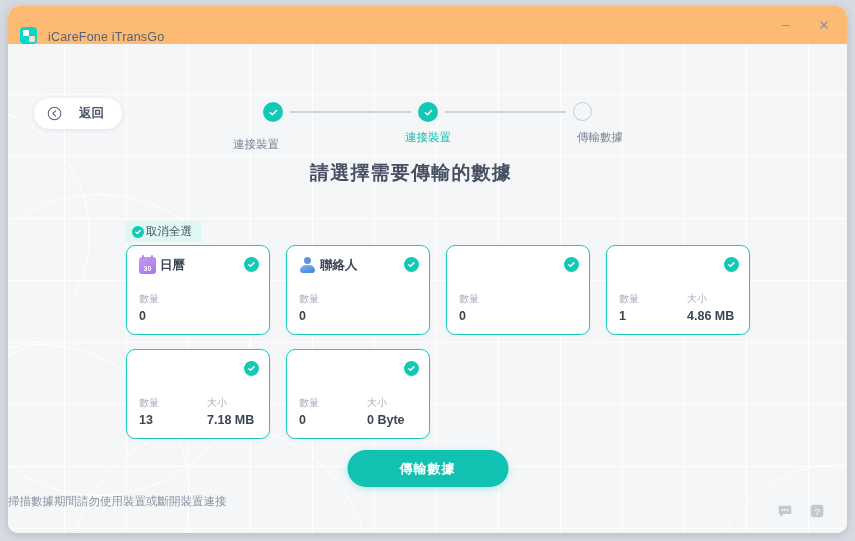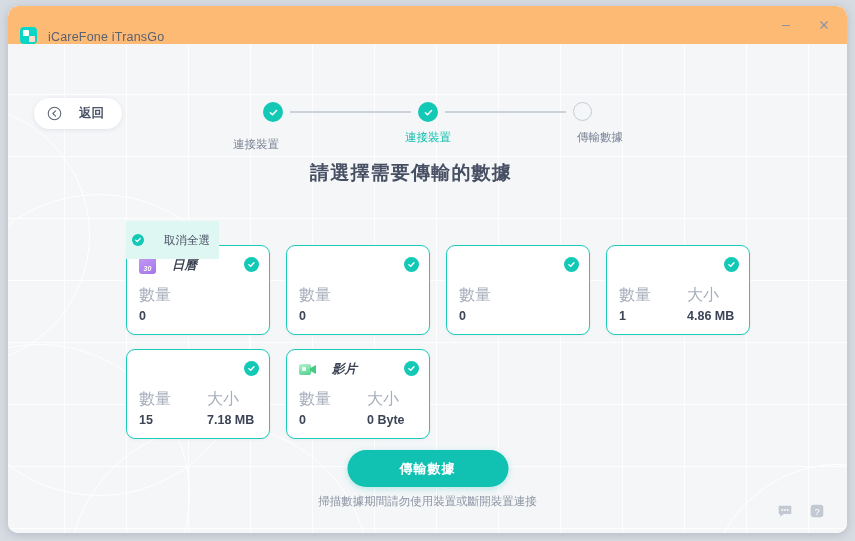--- a/index.html
+++ b/index.html
@@ -213,27 +213,27 @@
     color: #474f63;
     letter-spacing: 1.2px;
     z-index: 5;
   }
 
   
   .select-all {
     position: absolute;
     left: 118px;
     top: 177px;
-    height: 38px;
+    height: 21px;
     padding: 0 9px 0 6px;
     background: #dff7f2;
     border-radius: 0;
     display: flex;
     align-items: center;
-    gap: 20px;
+    gap: 2px;
     cursor: pointer;
     z-index: 6;
   }
   .select-all .chip-label {
     font-size: 11.5px;
     color: #4a5264;
   }
   .mini-check {
     width: 12px; height: 12px;
     border-radius: 50%;
@@ -262,22 +262,21 @@
     border: 1.6px solid #1ccbb9;
     border-radius: 9px;
     padding: 11px 12px 10px 12px;
     position: relative;
     cursor: pointer;
     box-shadow: 0 1px 3px rgba(90,110,120,0.07);
   }
   .card-head {
     display: flex;
     align-items: center;
-    gap: 16px;
-    font-style: italic;
+    gap: 4px;
   }
   .card-title {
     font-size: 12.5px;
     font-weight: bold;
     color: #3c4455;
   }
   .card-check {
     position: absolute;
     right: 10px;
     top: 11px;
@@ -289,21 +288,21 @@
     justify-content: center;
   }
   .card-stats {
     position: absolute;
     left: 12px;
     bottom: 11px;
     display: flex;
   }
   .stat { width: 68px; }
   .stat-label {
-    font-size: 16px;
+    font-size: 10px;
     color: #a7aebb;
     margin-bottom: 3px;
   }
   .stat-value {
     font-size: 12.5px;
     font-weight: bold;
     color: #3c4455;
   }
 
   
@@ -419,21 +418,20 @@
     border: none;
     box-shadow: 0 2px 6px rgba(17,194,178,0.28);
     z-index: 6;
     font-family: "Liberation Sans", sans-serif;
   }
   .cta-hint {
     position: absolute;
     left: 0;
     top: 450px;
     width: 839px;
-    text-align: center;
     font-size: 11.5px;
     color: #8d94a3;
     z-index: 6;
   }
 
   
   .helpers {
     position: absolute;
     right: 20px;
     bottom: 12px;
@@ -552,20 +550,27 @@
           </div>
           <div class="card-stats">
             <div class="stat">
               <div class="stat-label">數量</div>
               <div class="stat-value">0</div>
             </div>
           </div>
         </div>
 
         <div class="card">
+          <div class="card-head">
+            <span class="ic ic-contact">
+              <span class="head"></span>
+              <span class="body"></span>
+            </span>
+            <span class="card-title">聯絡人</span>
+          </div>
           <div class="card-check">
             <svg width="9" height="9" viewBox="0 0 12 12">
               <path d="M2.6 6.2 L4.9 8.4 L9.3 3.8" fill="none" stroke="#ffffff" stroke-width="1.9" stroke-linecap="round" stroke-linejoin="round"></path>
             </svg>
           </div>
           <div class="card-stats">
             <div class="stat">
               <div class="stat-label">數量</div>
               <div class="stat-value">0</div>
             </div>
@@ -606,38 +611,30 @@
 
         <div class="card">
           <div class="card-check">
             <svg width="9" height="9" viewBox="0 0 12 12">
               <path d="M2.6 6.2 L4.9 8.4 L9.3 3.8" fill="none" stroke="#ffffff" stroke-width="1.9" stroke-linecap="round" stroke-linejoin="round"></path>
             </svg>
           </div>
           <div class="card-stats">
             <div class="stat">
               <div class="stat-label">數量</div>
-              <div class="stat-value">15</div>
+              <div class="stat-value">13</div>
             </div>
             <div class="stat">
               <div class="stat-label">大小</div>
               <div class="stat-value">7.18 MB</div>
             </div>
           </div>
         </div>
 
         <div class="card">
-          <div class="card-head">
-            <span class="ic ic-video">
-              <span class="scr"></span>
-              <span class="dot"></span>
-              <span class="lens"></span>
-            </span>
-            <span class="card-title">影片</span>
-          </div>
           <div class="card-check">
             <svg width="9" height="9" viewBox="0 0 12 12">
               <path d="M2.6 6.2 L4.9 8.4 L9.3 3.8" fill="none" stroke="#ffffff" stroke-width="1.9" stroke-linecap="round" stroke-linejoin="round"></path>
             </svg>
           </div>
           <div class="card-stats">
             <div class="stat">
               <div class="stat-label">數量</div>
               <div class="stat-value">0</div>
             </div>

